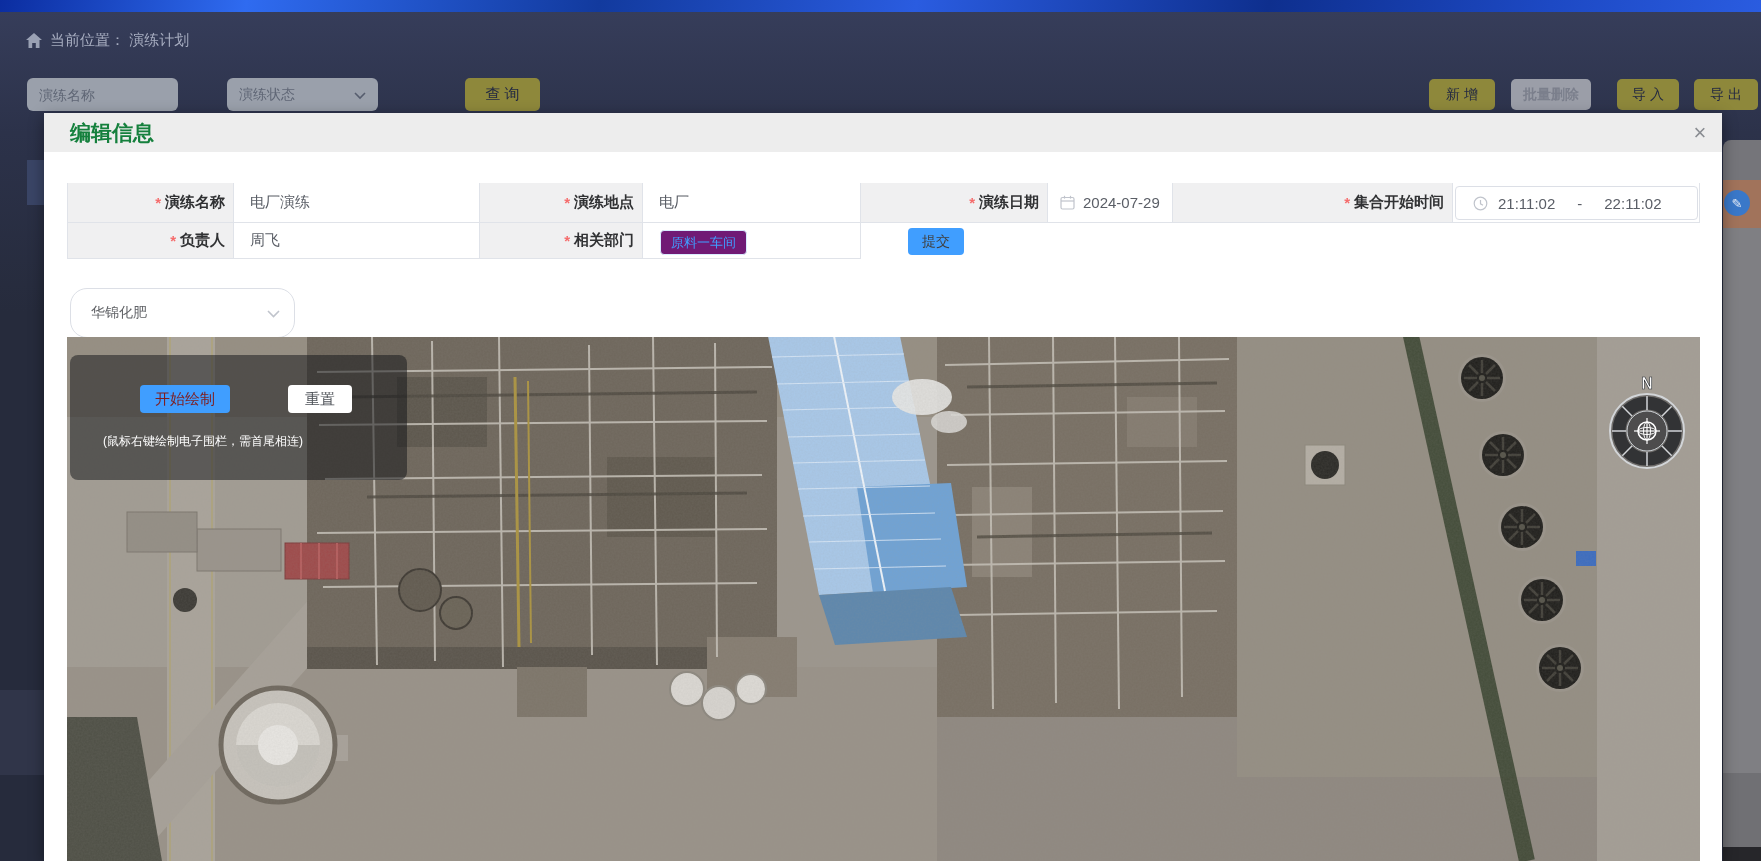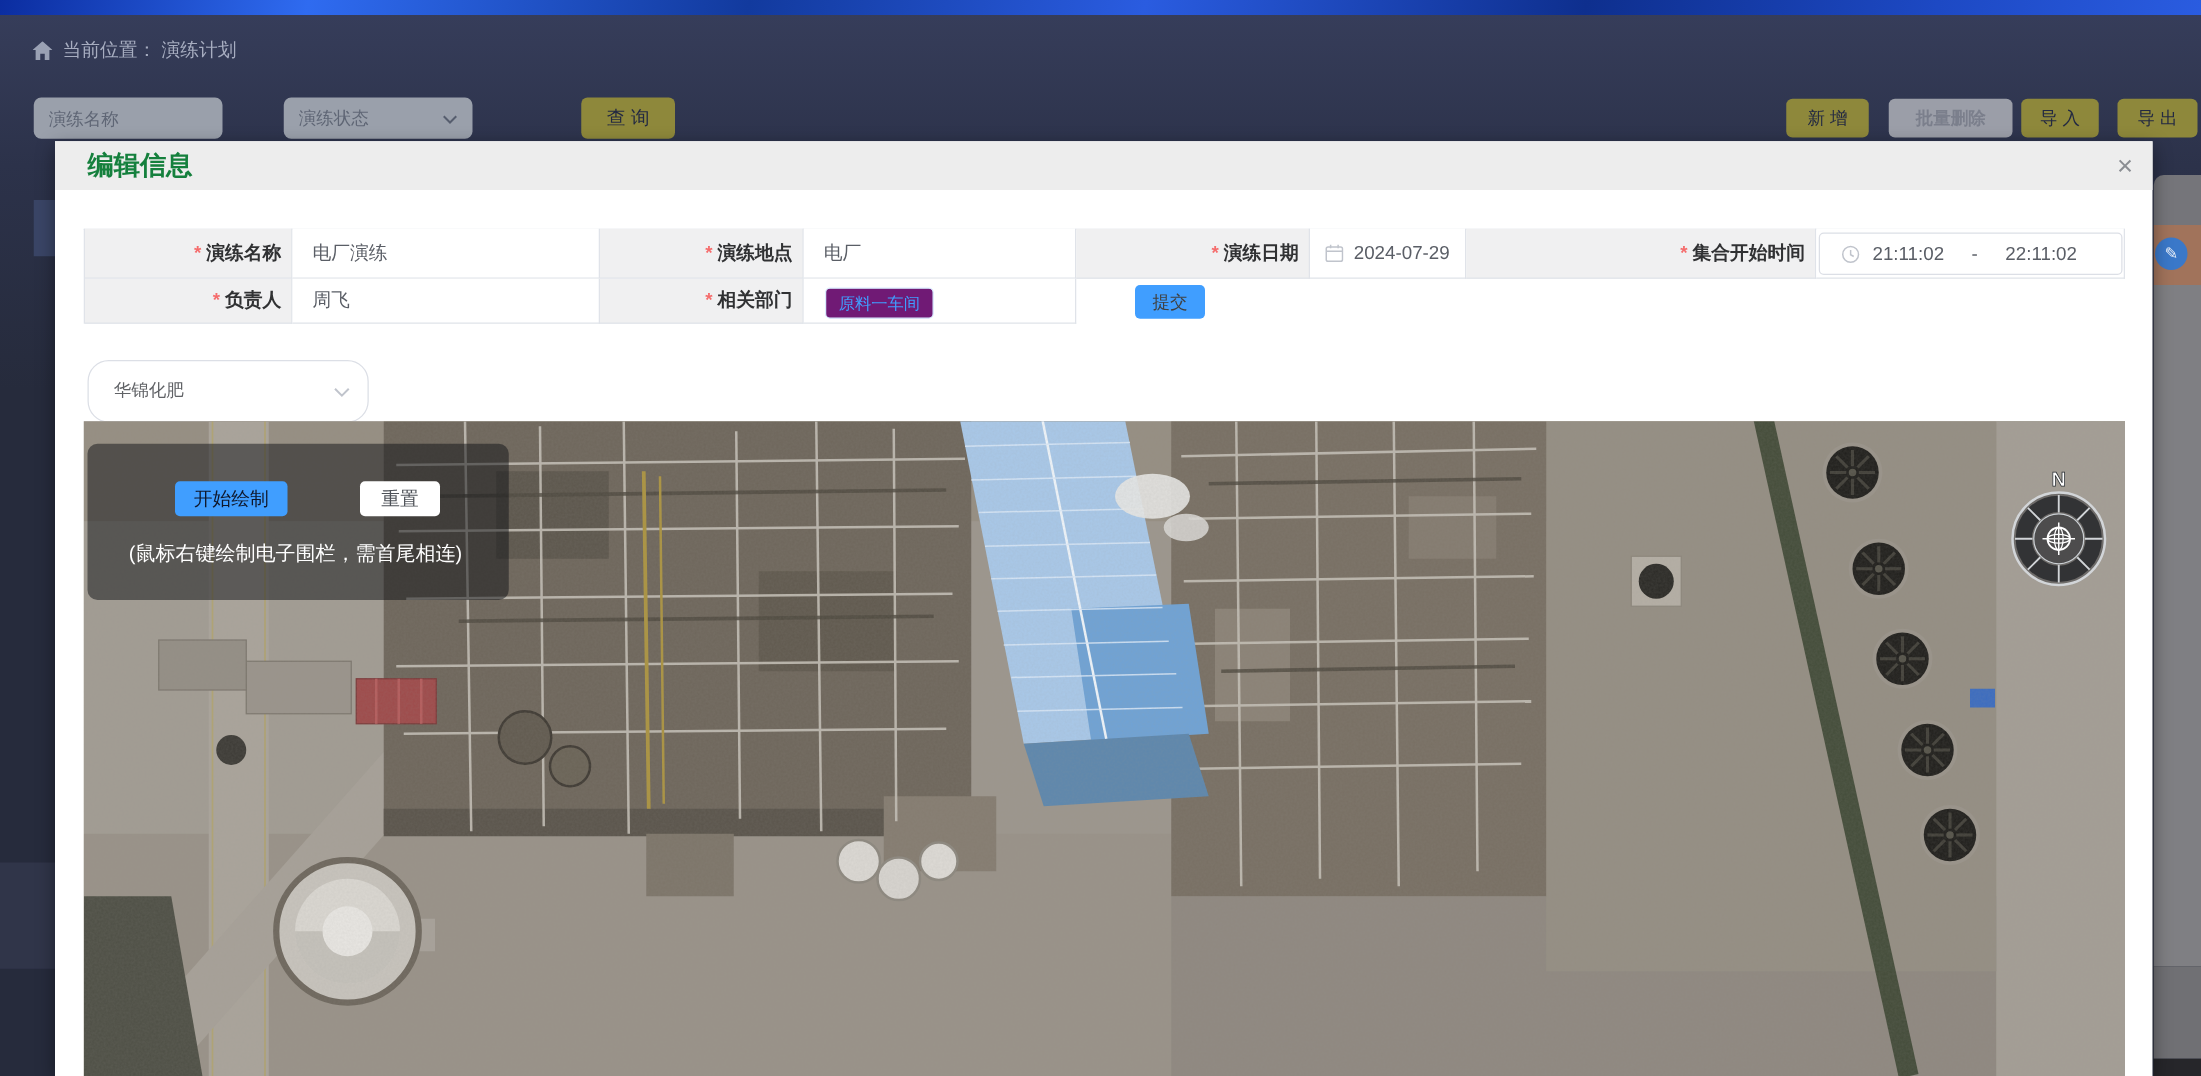--- a/index.html
+++ b/index.html
@@ -54,25 +54,25 @@
     border:none; border-radius:4px; font-size:14px; cursor:pointer; font-family:inherit; }
 
   .company-select { position:absolute; left:26px; top:175px; width:225px; height:50px; background:#fff;
     border:1px solid #dcdfe6; border-radius:17px; display:flex; align-items:center; justify-content:space-between;
     padding:0 14px 0 20px; font-size:14px; color:#606266; cursor:pointer; }
 
   
   .map { position:absolute; left:23px; top:224px; width:1633px; height:524px; overflow:hidden; background:#9c968d; }
   .map-panel { position:absolute; left:26px; top:242px; width:337px; height:125px; border-radius:8px;
     background:rgba(15,17,22,.5); }
-  .draw-btn { position:absolute; left:70px; top:30px; width:90px; height:28px; background:#409eff; color:#0f172a;
+  .draw-btn { position:absolute; left:70px; top:30px; width:90px; height:28px; background:#409eff; color:#7f1d1d;
     border:none; border-radius:4px; font-size:15px; cursor:pointer; font-family:Liberation Sans, sans-serif; }
   .reset-btn { position:absolute; left:218px; top:30px; width:64px; height:28px; background:#fff; color:#4d5157;
     border:none; border-radius:4px; font-size:15px; cursor:pointer; font-family:inherit; }
-  .panel-hint { position:absolute; left:33px; top:78px; color:#fff; font-size:16px; white-space:nowrap; }
+  .panel-hint { position:absolute; left:33px; top:78px; color:#fff; font-size:12px; white-space:nowrap; }
   .compass { position:absolute; left:1540px; top:30px; }
 </style>
 </head>
 <body>
 
 <div class="topbar"></div>
 <div class="pagebg"></div>
 
 <div class="breadcrumb">
   <span style="display:inline-flex;">
@@ -88,21 +88,21 @@
   <span>演练状态</span>
   <span>
     <svg width="12" height="8" viewBox="0 0 12 8">
         <path d="M1 1 L6 6 L11 1" fill="none" stroke="#565d6e" stroke-width="1.6"></path>
       </svg>
   </span>
 </div>
 <button class="btn-olive" style="left:465px;top:78px;width:75px;height:33px;font-size:15px;">查 询</button>
 
 <button class="btn-olive" style="left:1429px;top:79px;width:66px;height:31px;">新 增</button>
-<button class="btn-olive btn-disabled" style="left:1511px;top:79px;width:99px;height:31px;font-weight:bold;">批量删除</button>
+<button class="btn-olive btn-disabled" style="left:1511px;top:79px;width:80px;height:31px;font-weight:bold;">批量删除</button>
 <button class="btn-olive" style="left:1617px;top:79px;width:62px;height:31px;">导 入</button>
 <button class="btn-olive" style="left:1694px;top:79px;width:64px;height:31px;">导 出</button>
 
 <div class="rblock" style="top:140px;height:40px;background:#75757a;border-top-left-radius:8px;"></div>
 <div class="rblock" style="top:180px;height:48px;background:#a1735b;"></div>
 <div class="pencil-circle">
     <span>✎</span>
   </div>
 <div class="rblock" style="top:228px;height:545px;background:#7f7f83;"></div>
 <div class="rblock" style="top:773px;height:74px;background:#707074;"></div>

